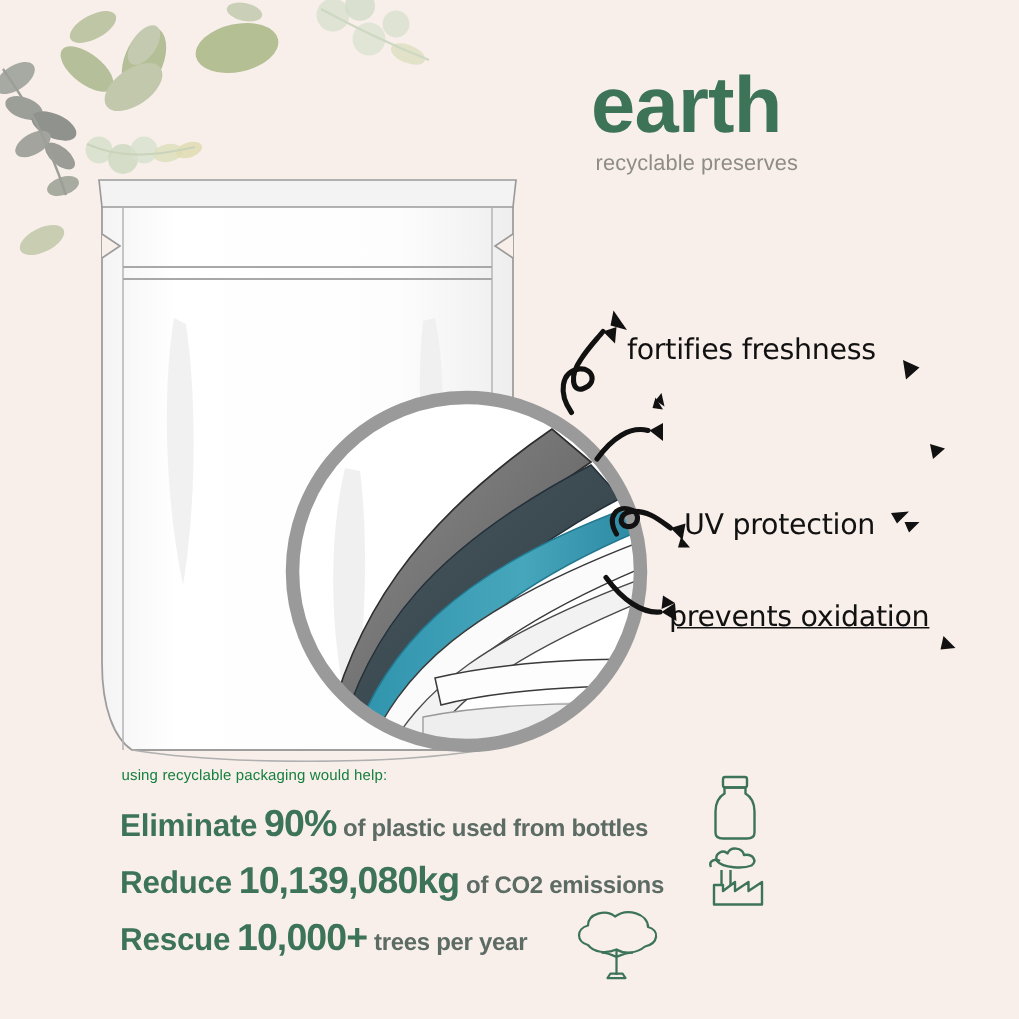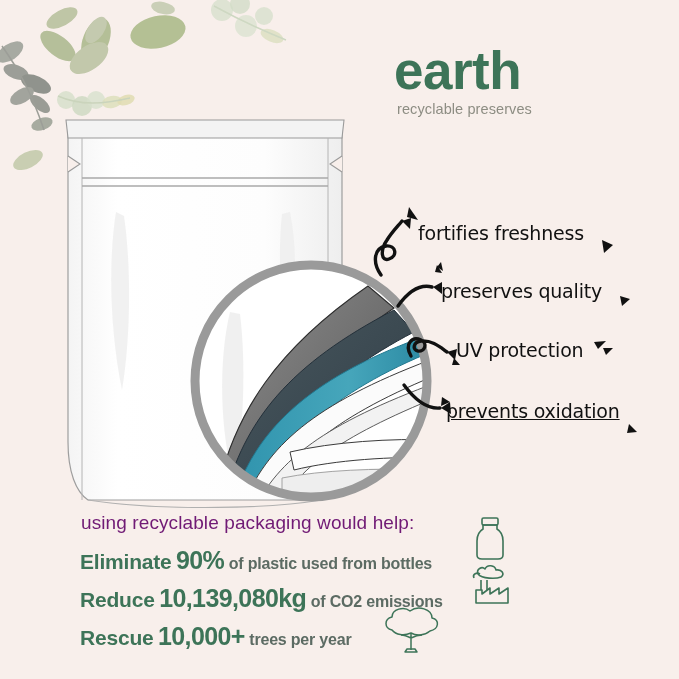--- a/index.html
+++ b/index.html
@@ -48,21 +48,21 @@
   #f0{left:418px;top:222px;}
   #f1{left:441px;top:280px;}
   #f2{left:456px;top:339px;}
   #f3{left:446px;top:400px;text-decoration:underline;}
 
   
   #annot{position:absolute;left:0;top:0;width:679px;height:679px;pointer-events:none;}
 
   
   #stats{position:absolute;left:80px;top:512px;width:560px;}
-  #stats-lead{font-size:19px;color:#701a75;margin:0 0 12px 1px;letter-spacing:0.1px;}
+  #stats-lead{font-size:10px;color:#15803d;margin:0 0 12px 1px;letter-spacing:0.1px;}
   .stat{margin:0 0 9px 0;line-height:1.15;white-space:nowrap;}
   .stat .verb{font-size:21px;font-weight:bold;color:#3d7458;letter-spacing:-0.2px;}
   .stat .num{font-size:25px;font-weight:bold;color:#3d7458;letter-spacing:-0.6px;}
   .stat .rest{font-size:16px;font-weight:700;color:#5c6b63;letter-spacing:-0.2px;}
 
   .stat-icon{position:absolute;}
   #icon-bottle{left:470px;top:514px;}
   #icon-factory{left:468px;top:562px;}
   #icon-tree{left:378px;top:604px;}
 </style>
@@ -181,21 +181,20 @@
 
     <circle cx="129" cy="129" r="116" fill="none" stroke="#9a9a9a" stroke-width="9"></circle>
   </svg>
 
   <div id="headline">
     <div id="earth">earth</div>
     <div id="sub">recyclable preserves</div>
   </div>
 
   <div class="feature" id="f0">fortifies freshness</div>
-  <div class="feature" id="f1">preserves quality</div>
   <div class="feature" id="f2">UV protection</div>
   <div class="feature" id="f3">prevents oxidation</div>
 
   <svg id="annot" viewBox="0 0 679 679">
     <g fill="none" stroke="#111" stroke-width="3.4" stroke-linecap="round">
 
       <path d="M381 275 C 372 262, 374 248, 386 246 C 396 245, 398 256, 389 259 C 381 262, 380 250, 387 240 C 392 232, 398 226, 402 221"></path>
 
       <path d="M398 306 C 408 292, 420 284, 432 287"></path>
 

